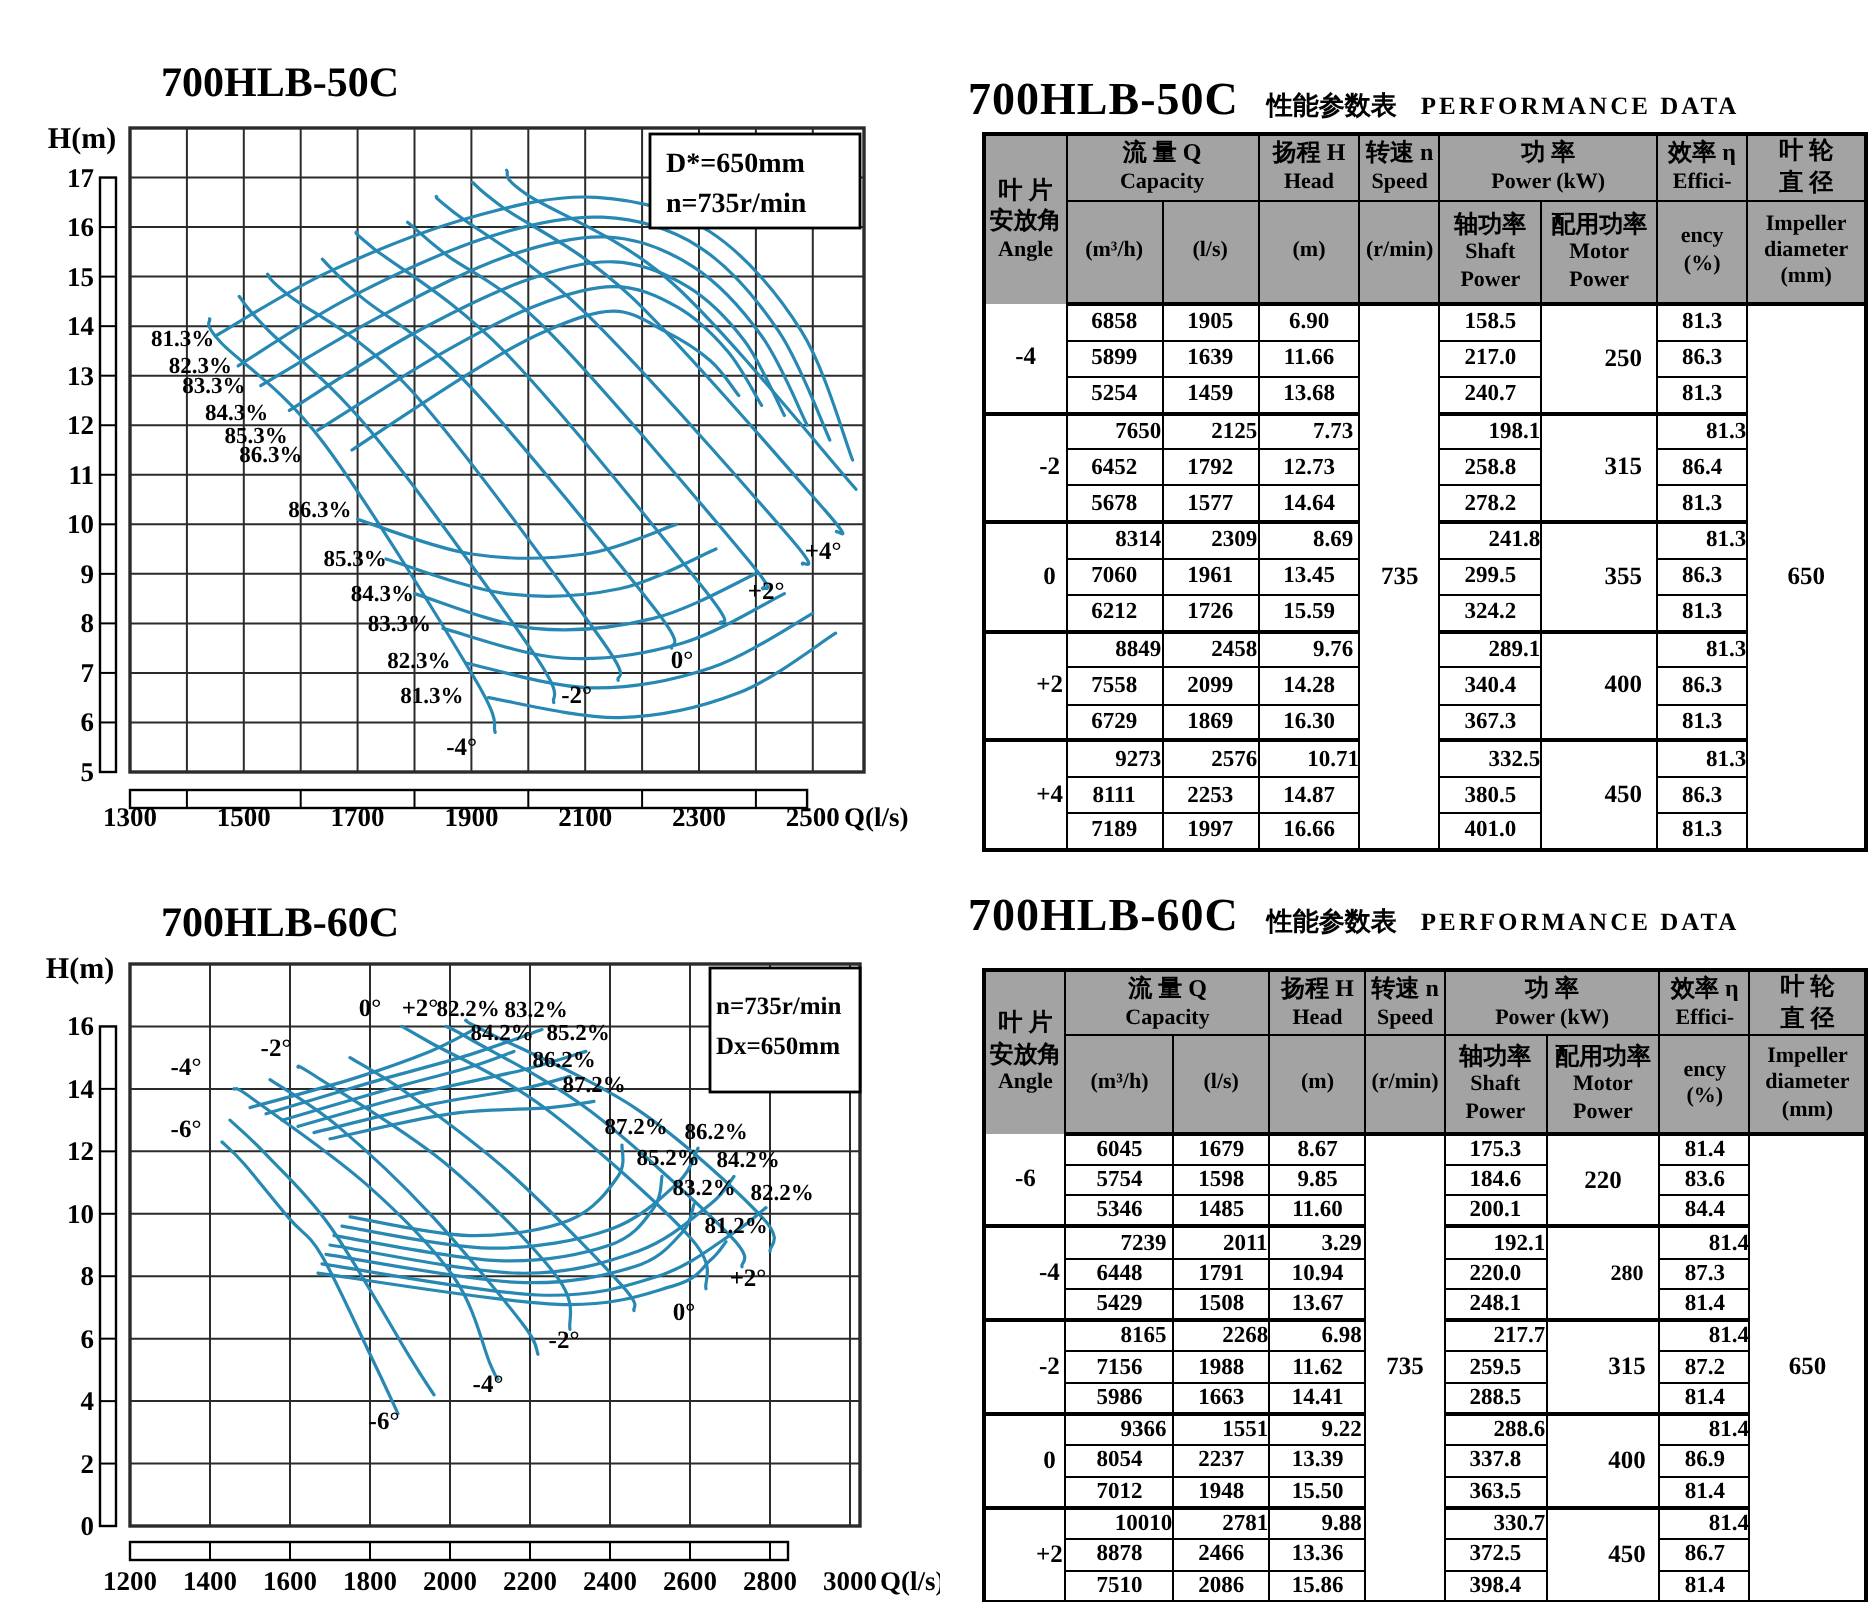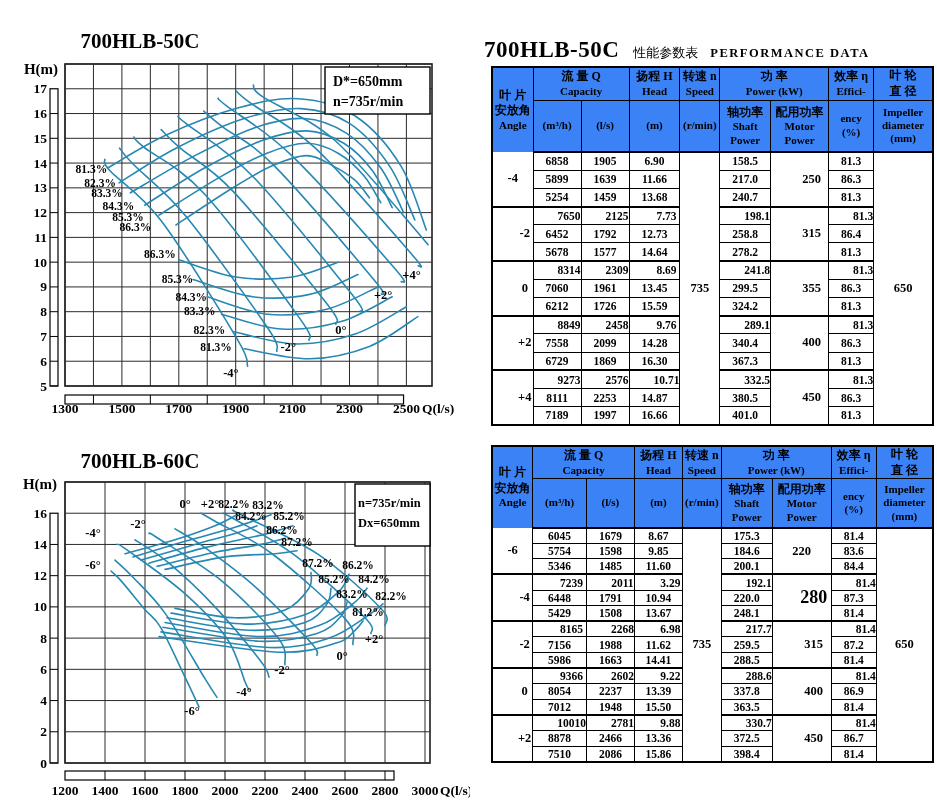--- a/index.html
+++ b/index.html
@@ -3,28 +3,28 @@
 <meta charset="utf-8">
 <style>
   html,body{margin:0;padding:0;background:#ffffff;}
   .root{position:relative;width:937px;height:801px;background:#fff;overflow:hidden;
         font-family:"Liberation Serif",serif;color:#000;margin-top:21px;}
   svg{position:absolute;left:0;}
   svg text{fill:#000;font-family:"Liberation Serif",serif;font-weight:bold;}
   .ptable{position:absolute;width:450px;}
   .ttl{white-space:nowrap;}
   .ttl .model{font-size:23px;font-weight:bold;letter-spacing:0.5px;}
-  .ttl .cn{font-size:13px;font-weight:normal;margin-left:14px;
+  .ttl .cn{font-size:13px;font-weight:bold;margin-left:14px;
            font-family:"Liberation Serif","DejaVu Sans",serif;}
   .ttl .en{font-size:12.5px;font-weight:bold;margin-left:12px;letter-spacing:1.5px;}
   .ptable table{border-collapse:collapse;table-layout:fixed;border:2.5px solid #000;margin-left:7px;}
   .ptable td{border-left:1.5px solid #000;text-align:center;vertical-align:middle;
              padding:0;font-weight:bold;overflow:hidden;}
   .ptable td.c0{border-left:none;}
-  .ptable td.hd{background:#3b82f6;}
+  .ptable td.hd{background:#a3a3a3;}
   .ptable tr.sub td{border-bottom:2.3px solid #000;}
   .ptable td.rt{border-top:1.1px solid #000;}
   .ptable td.gt{border-top:2.2px solid #000;padding-left:24px;}
   .ptable .cnl{font-size:12px;line-height:1.3;font-family:"Liberation Serif","DejaVu Sans",serif;}
   .ptable .enl{font-size:11px;line-height:1.22;}
   .ptable tr.d td{font-size:11.5px;}
   .ptable tr.d td.ang{font-size:12.5px;}
 </style>
 </head>
 <body>
@@ -456,20 +456,21 @@
             <td class="rt">7189</td>
             <td class="rt">1997</td>
             <td class="rt">16.66</td>
             <td class="rt">401.0</td>
             <td class="rt">81.3</td>
           </tr>
         </tbody>
       </table>
     </div>
   <div id="table-1" class="ptable" style="left:484px;top:424px;">
+      <div class="ttl" style="margin-bottom: 13px;"><div class="model" style="display: inline;">700HLB-60C</div><div class="cn" style="display: inline;">性能参数表</div><div class="en" style="display: inline;">PERFORMANCE  DATA</div></div>
       <table>
         <colgroup>
           <col style="width: 42px;">
           <col style="width: 45px;">
           <col style="width: 43px;">
           <col style="width: 50px;">
           <col style="width: 42px;">
           <col style="width: 43px;">
           <col style="width: 64px;">
           <col style="width: 35px;">
@@ -564,21 +565,21 @@
             <td class="rt">11.60</td>
             <td class="rt">200.1</td>
             <td class="rt">84.4</td>
           </tr>
           <tr class="d" style="height: 15.6px;">
             <td class="c0 ang gt" rowspan="3">-4</td>
             <td class="gt">7239</td>
             <td class="gt">2011</td>
             <td class="gt">3.29</td>
             <td class="gt">192.1</td>
-            <td class="gt" rowspan="3" style="font-size: 18px; text-align: center;">280</td>
+            <td class="gt" rowspan="3" style="font-size: 11px; text-align: center;">280</td>
             <td class="gt">81.4</td>
           </tr>
           <tr class="d" style="height: 15.6px;">
             <td class="rt">6448</td>
             <td class="rt">1791</td>
             <td class="rt">10.94</td>
             <td class="rt">220.0</td>
             <td class="rt">87.3</td>
           </tr>
           <tr class="d" style="height: 15.6px;">
@@ -607,21 +608,21 @@
           <tr class="d" style="height: 15.6px; padding-left: 36px;">
             <td class="rt">5986</td>
             <td class="rt">1663</td>
             <td class="rt">14.41</td>
             <td class="rt">288.5</td>
             <td class="rt">81.4</td>
           </tr>
           <tr class="d" style="height: 15.6px;">
             <td class="c0 ang gt" rowspan="3">0</td>
             <td class="gt">9366</td>
-            <td class="gt">2602</td>
+            <td class="gt">1551</td>
             <td class="gt">9.22</td>
             <td class="gt">288.6</td>
             <td class="gt" rowspan="3" style="font-size: 12.5px;">400</td>
             <td class="gt">81.4</td>
           </tr>
           <tr class="d" style="height: 15.6px;">
             <td class="rt">8054</td>
             <td class="rt">2237</td>
             <td class="rt">13.39</td>
             <td class="rt">337.8</td>

